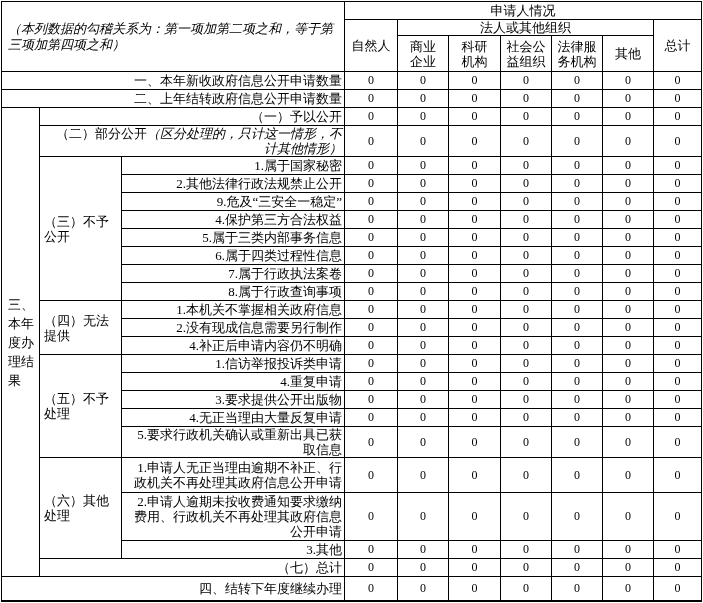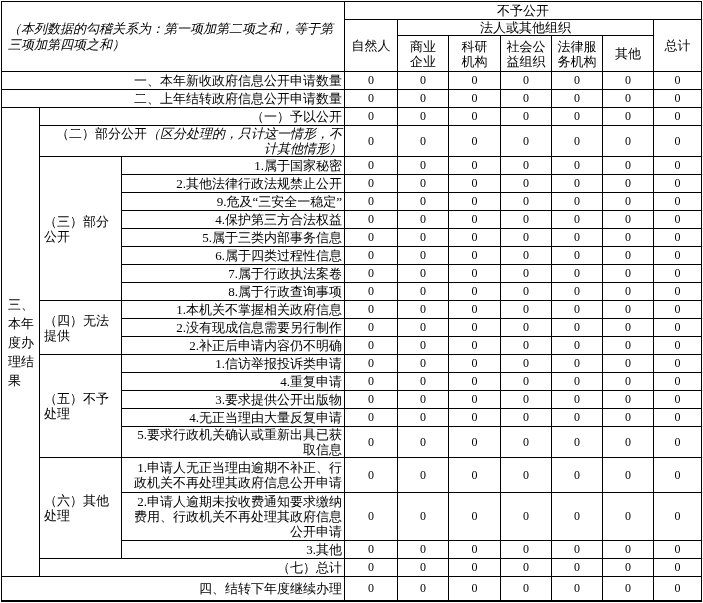--- a/index.html
+++ b/index.html
@@ -33,21 +33,21 @@
       <col style="width:52px">
     <col style="width:51px">
       <col style="width:51px">
       <col style="width:51px">
       <col style="width:48px">
   </colgroup>
 
   <tbody>
       <tr>
     <td class="note" colspan="3" rowspan="3">（本列数据的勾稽关系为：第一项加第二项之和，等于第三项加第四项之和）</td>
-    <td class="hdr" colspan="7">不予公开</td>
+    <td class="hdr" colspan="7">申请人情况</td>
   </tr>
   <tr class="h15">
     <td class="hdr" rowspan="2">自然人</td>
     <td class="hdr" colspan="5">法人或其他组织</td>
     <td class="hdr" rowspan="2">总计</td>
   </tr>
   <tr class="h36">
     <td class="hdr wrap2">商业
 企业</td>
     <td class="hdr wrap2">科研
@@ -99,21 +99,21 @@
     <td class="lbl" colspan="2"><span>（二）部分公开</span><span class="inote">（区分处理的，只计这一情形，不计其他情形）</span></td>
   <td class="val">0</td>
         <td class="val">0</td>
         <td class="val">0</td>
         <td class="val">0</td>
         <td class="val">0</td>
         <td class="val">0</td>
         <td class="val">0</td>
       </tr>
   <tr>
-    <td class="sec" rowspan="8">（三）部分公开</td>
+    <td class="sec" rowspan="8">（三）不予公开</td>
     <td class="lbl">1.属于国家秘密</td>
   <td class="val">0</td>
         <td class="val">0</td>
         <td class="val">0</td>
         <td class="val">0</td>
         <td class="val">0</td>
         <td class="val">0</td>
         <td class="val">0</td>
       </tr>
   <tr>
@@ -201,21 +201,21 @@
         <td class="lbl">2.没有现成信息需要另行制作</td>
         <td class="val">0</td>
         <td class="val">0</td>
         <td class="val">0</td>
         <td class="val">0</td>
         <td class="val">0</td>
         <td class="val">0</td>
         <td class="val">0</td>
       </tr>
   <tr>
-        <td class="lbl">2.补正后申请内容仍不明确</td>
+        <td class="lbl">4.补正后申请内容仍不明确</td>
         <td class="val">0</td>
         <td class="val">0</td>
         <td class="val">0</td>
         <td class="val">0</td>
         <td class="val">0</td>
         <td class="val">0</td>
         <td class="val">0</td>
       </tr>
   <tr>
     <td class="sec" rowspan="5">（五）不予处理</td>

